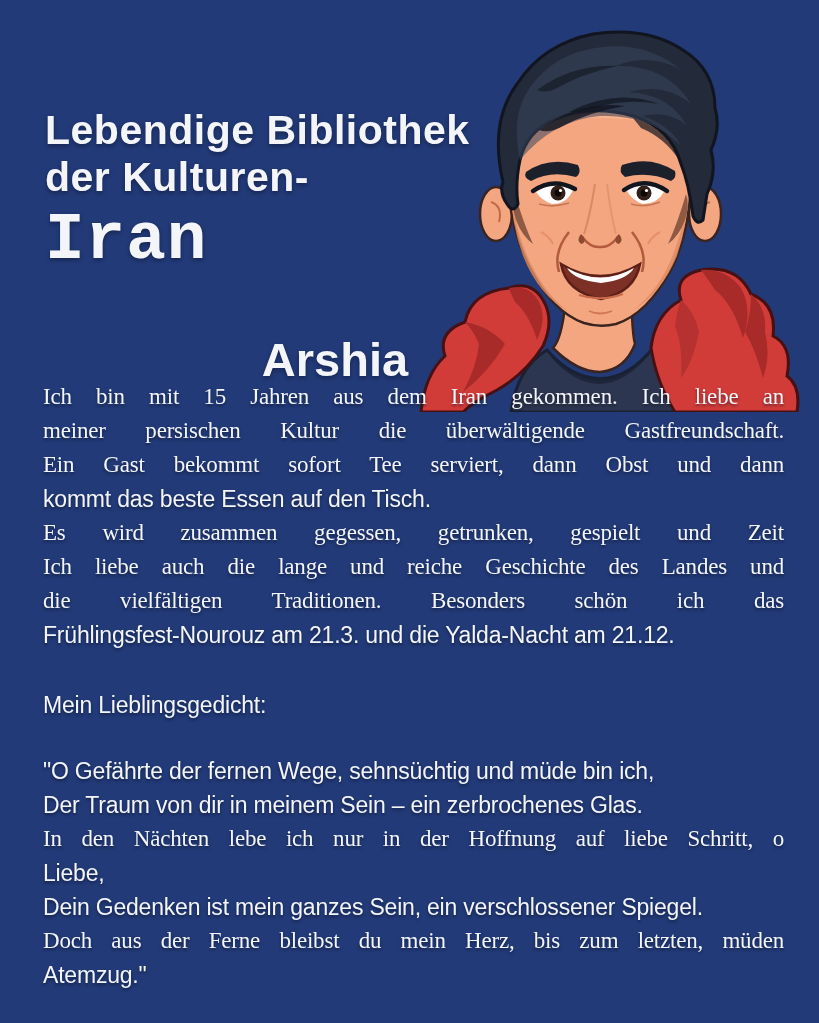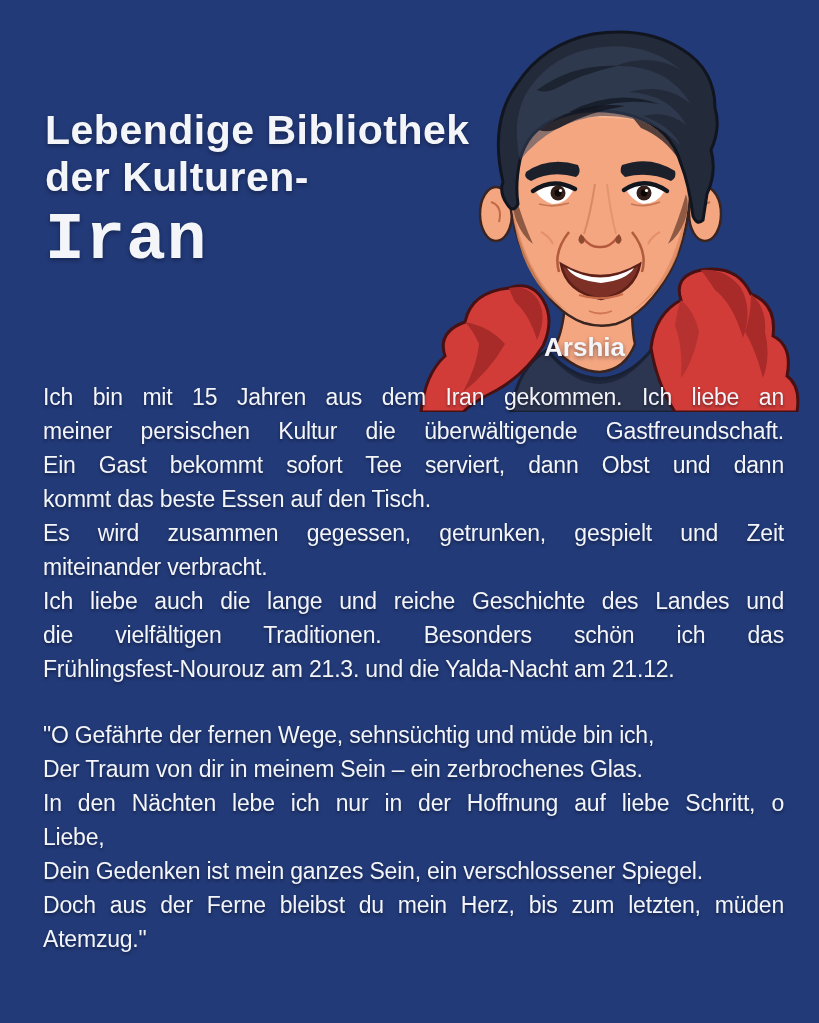--- a/index.html
+++ b/index.html
@@ -23,33 +23,33 @@
 
   
   .portrait{
     position:absolute;left:419px;top:26px;width:391px;height:386px;z-index:1;
     overflow:hidden;
   }
 
   
   .person-name{
     position:absolute;left:45px;top:332px;width:580px;z-index:3;
-    text-align:right;font-size:26px;font-weight:bold;
+    text-align:center;font-size:47px;font-weight:bold;
     text-shadow:0 2px 4px rgba(8,12,30,.45);
   }
 
   
   .bio{
     position:absolute;left:43px;top:380px;width:741px;z-index:2;
     font-size:23px;line-height:34px;letter-spacing:-0.2px;
     text-shadow:0 2px 3px rgba(8,12,30,.5);
   }
   .text-block{margin:0;}
   .line{min-height:34px;white-space:normal;}
-  .line.j{text-align:justify;text-align-last:justify;}
+  .line.j{text-align:justify;text-align-last:justify;font-family:Liberation Serif, serif;}
 </style>
 </head>
 <body>
 
 <div class="page">
 
   <div class="portrait">
     <svg width="391" height="386" viewBox="0 0 391 386" xmlns="http://www.w3.org/2000/svg">
 
       <path d="M92 386 Q98 342 128 324 Q152 352 181 353 Q210 352 234 322 Q266 340 272 386 Z" fill="#2d3650" stroke="#1a2134" stroke-width="3"></path>
@@ -130,24 +130,26 @@
 
   <div class="person-name">Arshia</div>
 
   <div class="bio">
       <div class="text-block">
         <div class="line j">Ich bin mit 15 Jahren aus dem Iran gekommen. Ich liebe an</div>
         <div class="line j">meiner persischen Kultur die überwältigende Gastfreundschaft.</div>
         <div class="line j">Ein Gast bekommt sofort Tee serviert, dann Obst und dann</div>
         <div class="line">kommt das beste Essen auf den Tisch.</div>
         <div class="line j">Es wird zusammen gegessen, getrunken, gespielt und Zeit</div>
-        <div class="line">miteinander verbracht.</div>
         <div class="line j">Ich liebe auch die lange und reiche Geschichte des Landes und</div>
         <div class="line j">die vielfältigen Traditionen. Besonders schön ich das</div>
         <div class="line">Frühlingsfest-Nourouz am 21.3. und die Yalda-Nacht am 21.12.</div>
+      </div>
+      <div class="text-block" style="margin-top: 36px;">
+        <div class="line">Mein Lieblingsgedicht:</div>
       </div>
       <div class="text-block" style="margin-top: 32px;">
         <div class="line">"O Gefährte der fernen Wege, sehnsüchtig und müde bin ich,</div>
         <div class="line">Der Traum von dir in meinem Sein – ein zerbrochenes Glas.</div>
         <div class="line j">In den Nächten lebe ich nur in der Hoffnung auf liebe Schritt, o</div>
         <div class="line">Liebe,</div>
         <div class="line">Dein Gedenken ist mein ganzes Sein, ein verschlossener Spiegel.</div>
         <div class="line j">Doch aus der Ferne bleibst du mein Herz, bis zum letzten, müden</div>
         <div class="line">Atemzug."</div>
       </div>

